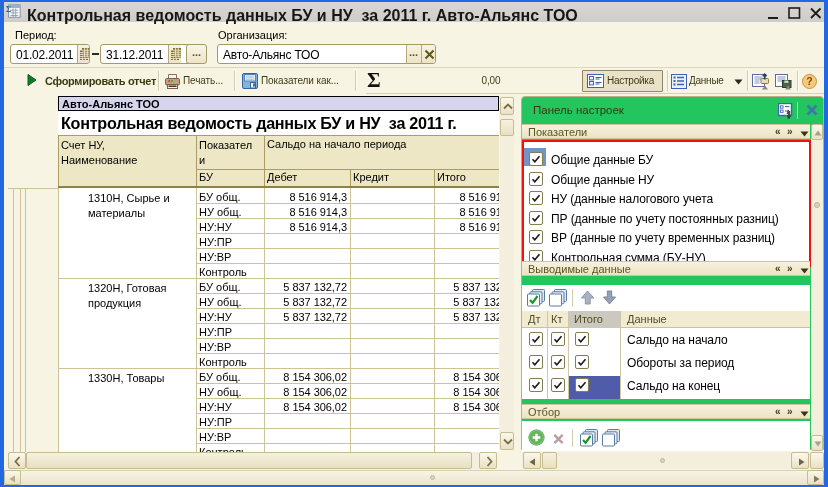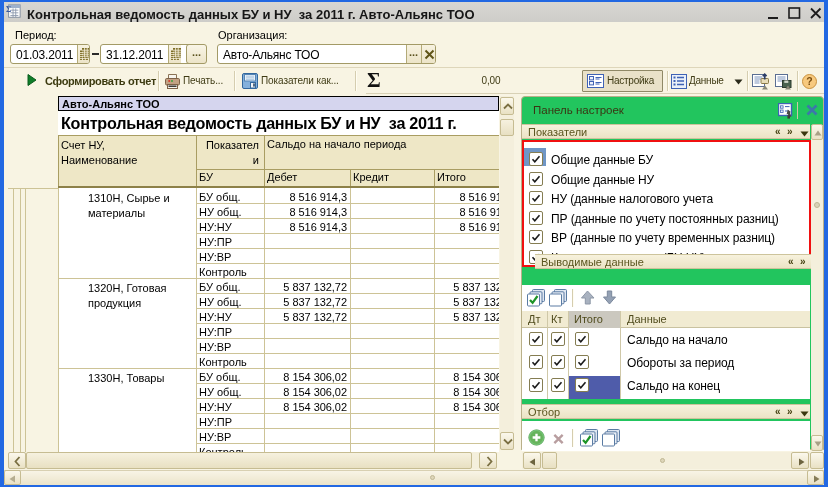--- a/index.html
+++ b/index.html
@@ -1,21 +1,21 @@
 <!DOCTYPE html>
 <html><head>
 <meta charset="utf-8">
 <style>
 *{margin:0;padding:0;box-sizing:border-box;}
 html,body{width:828px;height:487px;overflow:hidden;}
 body{font-family:"Liberation Sans",sans-serif;font-size:11px;color:#000;background:#2268e2;position:relative;}
 .abs{position:absolute;}
 #bg{position:absolute;left:4px;top:2px;width:820px;height:483px;background:#f8f4e3;}
 #titlebar{position:absolute;left:4px;top:2px;width:820px;height:20px;background:linear-gradient(#d8d7d3,#cecdc9);}
-#titletext{position:absolute;left:23px;top:5px;font-weight:bold;font-size:13px;color:#161616;letter-spacing:0px;}
+#titletext{position:absolute;left:23px;top:5px;font-weight:bold;font-size:16px;color:#161616;letter-spacing:0px;}
 .lbl{position:absolute;font-size:11px;color:#000;}
 .inp{position:absolute;height:20px;background:#fff;border:1px solid #a39a66;border-radius:3px;overflow:hidden;}
 .inp .txt{position:absolute;left:5px;top:2.5px;font-size:12px;letter-spacing:-0.2px;}
 .inpbtn{position:absolute;top:0;bottom:0;background:linear-gradient(#f7f2e0,#ece4c8);border-left:1px solid #b3aa78;}
 .btn3d{position:absolute;height:20px;background:linear-gradient(#f9f5e7,#ece4c8);border:1px solid #a39a66;border-radius:3px;}
 .sep{position:absolute;width:1px;background:#d5cdaf;box-shadow:1px 0 0 #fffdf2;}
 .tbtext{position:absolute;font-size:10px;color:#3f3b15;letter-spacing:-0.1px;}
 #tablewrap{position:absolute;left:8px;top:96px;width:491px;height:356px;overflow:hidden;background:#f8f4e3;}
 .cellline{position:absolute;background:#cdc396;}
 .hdrline{position:absolute;background:#a99d62;}
@@ -48,21 +48,21 @@
     <path d="M2 12h10" stroke="#1d1d1d" stroke-width="2"></path>
     <rect x="23" y="2" width="10.5" height="10" fill="none" stroke="#1d1d1d" stroke-width="1.6"></rect>
     <path d="M45 2.5l9.5 9.5M54.5 2.5L45 12" stroke="#1d1d1d" stroke-width="1.8"></path>
   </svg>
 </div>
 
 <div id="toolbar1">
   <div class="lbl" style="left:15px;top:29px;">Период:</div>
   <div class="lbl" style="left:218px;top:29px;">Организация:</div>
   <div class="inp" style="left:10px;top:44px;width:80px;">
-    <div class="txt">01.03.2011</div>
+    <div class="txt">01.02.2011</div>
     <div class="inpbtn" style="left:66px;width:13px;">
       <svg style="position:absolute;left:1px;top:2px" width="12" height="14" viewBox="0 0 12 14">
           <g fill="#7c6c24">
             <rect x="1" y="3.5" width="8" height="9.5"></rect>
             <rect x="3" y="1" width="8" height="9.5"></rect>
           </g>
           <g stroke="#f4eed8" stroke-width="0.9">
             <path d="M3 3.2h8M3 5.2h8M3 7.2h8M3 9.2h8M5.6 1v9.5M8.2 1v9.5"></path>
             <path d="M1 5.6h3M1 7.6h3M1 9.6h3M1 11.6h8M3.5 10.5v3M6.3 10.5v3"></path>
           </g>
@@ -182,21 +182,21 @@
 <div class="abs" style="left:53px;top:18px;font-weight:bold;font-size:16.2px;letter-spacing:-0.28px;">Контрольная ведомость данных БУ и НУ&nbsp; за 2011 г.</div>
 <div class="hdrline" style="left:50px;top:39px;width:1px;height:53px;"></div>
 <div class="hdrline" style="left:188px;top:39px;width:1px;height:53px;"></div>
 <div class="hdrline" style="left:256px;top:39px;width:1px;height:53px;"></div>
 <div class="hdrline" style="left:342px;top:73px;width:1px;height:19px;"></div>
 <div class="hdrline" style="left:426px;top:73px;width:1px;height:19px;"></div>
 <div class="hdrline" style="left:50px;top:39px;width:441px;height:1px;"></div>
 <div class="hdrline" style="left:188px;top:73px;width:303px;height:1px;"></div>
 <div class="abs" style="left:50px;top:90px;width:441px;height:2px;background:#8d8148;"></div>
 <div class="abs" style="left:53px;top:42px;line-height:15px;">Счет НУ,<br>Наименование</div>
-<div class="abs" style="left:191px;top:42px;line-height:15px;width:60px;text-align:right;">Показател и</div>
+<div class="abs" style="left:191px;top:42px;line-height:15px;width:60px;">Показател и</div>
 <div class="abs" style="left:259px;top:42px;">Сальдо на начало периода</div>
 <div class="abs" style="left:191px;top:75px;">БУ</div>
 <div class="abs" style="left:259px;top:75px;">Дебет</div>
 <div class="abs" style="left:345px;top:75px;">Кредит</div>
 <div class="abs" style="left:429px;top:75px;">Итого</div>
 <div class="cellline" style="left:0px;top:92px;width:50px;height:1px;"></div>
 <div class="cellline" style="left:5px;top:92px;width:1px;height:264px;"></div>
 <div class="cellline" style="left:12px;top:92px;width:1px;height:264px;"></div>
 <div class="cellline" style="left:17px;top:92px;width:1px;height:264px;"></div>
 <div class="cellline" style="left:50px;top:92px;width:1px;height:264px;"></div>
@@ -344,21 +344,21 @@
         <path d="M2.5 6.2l2.3 2.6L9.5 3.2" fill="none" stroke="#1a1a1a" stroke-width="1.6"></path>
       </svg>
     </div>
 <div class="plabel" style="left:29px;top:134px;">ВР (данные по учету временных разниц)</div>
 <div class="cb" style="left:7px;top:153px;">
       <svg width="12" height="12" viewBox="0 0 12 12" style="position:absolute;left:0px;top:0px">
         <path d="M2.5 6.2l2.3 2.6L9.5 3.2" fill="none" stroke="#1a1a1a" stroke-width="1.6"></path>
       </svg>
     </div>
 <div class="plabel" style="left:29px;top:154px;">Контрольная сумма (БУ-НУ)</div>
-<div class="secbar" style="top:157px;margin-left:13px;">
+<div class="secbar" style="top:164px;">
       <div class="t">Выводимые данные</div>
       <div class="chev" style="left:253px;">«</div>
       <div class="chev" style="left:265px;">»</div>
       <svg style="position:absolute;left:278px;top:6px" width="9" height="6" viewBox="0 0 9 6">
         <path d="M0.5 0.5h8L4.5 5.5z" fill="#3a370f"></path>
       </svg>
     </div>
 <div class="white" style="left:0px;top:188px;width:288px;height:114px;"></div>
 <svg class="abs" style="left:5px;top:192px" width="19" height="18" viewBox="0 0 19 18">
 <rect x="5.5" y="0.5" width="12" height="12" rx="1" fill="#dfe7f2" stroke="#5a7ba3"></rect>

